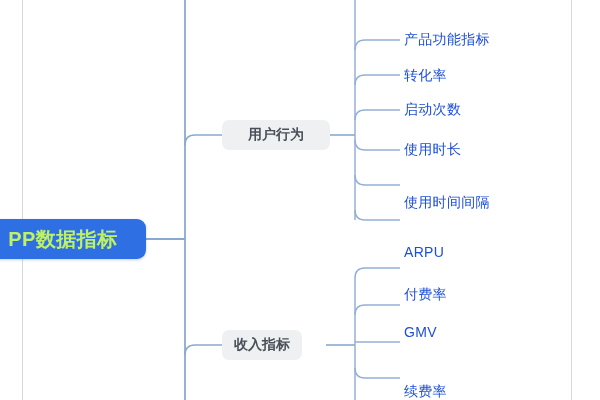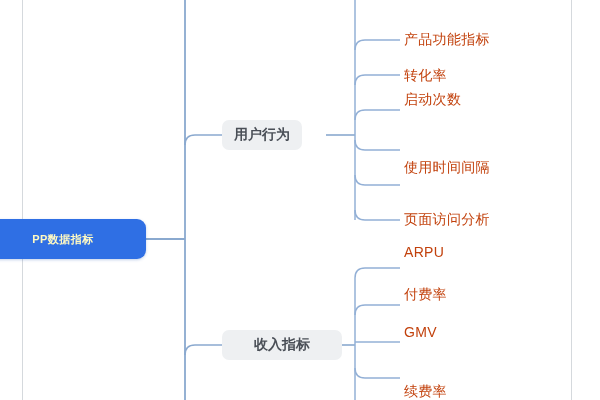--- a/index.html
+++ b/index.html
@@ -61,22 +61,22 @@
     background: #2f6fe4;
     border-radius: 9px;
     box-shadow: 0 1px 3px rgba(40,90,180,0.28);
     display: flex;
     align-items: center;
     justify-content: center;
     box-sizing: border-box;
     padding-left: 14px;
   }
   #root-label {
-    color: #fef9c3;
-    font-size: 11px;
+    color: #bef264;
+    font-size: 20px;
     font-weight: 700;
     letter-spacing: 0.5px;
     white-space: nowrap;
   }
 
   
   .branch-node {
     position: absolute;
     height: 30px;
     background: #eef0f2;
@@ -86,29 +86,29 @@
     justify-content: center;
     padding: 0 14px;
     box-sizing: border-box;
   }
   .branch-label {
     color: #4a4f57;
     font-size: 14px;
     font-weight: 600;
     white-space: nowrap;
   }
-  #branch-0 { left: 222px; top: 120px; width: 80px; }
-  #branch-1 { left: 222px; top: 330px; width: 120px; }
+  #branch-0 { left: 222px; top: 120px; width: 108px; }
+  #branch-1 { left: 222px; top: 330px; width: 80px; }
 
   
   .leaf {
     position: absolute;
     left: 404px;
     transform: translateY(-50%);
-    color: #c2410c;
+    color: #1d4ed8;
     font-size: 14px;
     white-space: nowrap;
     letter-spacing: 0.3px;
   }
 </style>
 </head>
 <body>
 
 <div id="canvas">
 
@@ -153,22 +153,22 @@
   <div class="branch-node" id="branch-0">
     <span class="branch-label">用户行为</span>
   </div>
 
   <div class="branch-node" id="branch-1">
     <span class="branch-label">收入指标</span>
   </div>
 
   <div class="leaf" style="top:40px">产品功能指标</div>
   <div class="leaf" style="top:76px">转化率</div>
-  <div class="leaf" style="top:100px">启动次数</div>
-  <div class="leaf" style="top:168px">使用时间间隔</div>
-  <div class="leaf" style="top:220px">页面访问分析</div>
+  <div class="leaf" style="top:110px">启动次数</div>
+  <div class="leaf" style="top:150px">使用时长</div>
+  <div class="leaf" style="top:203px">使用时间间隔</div>
 
   <div class="leaf" style="top:252px">ARPU</div>
   <div class="leaf" style="top:295px">付费率</div>
   <div class="leaf" style="top:332px">GMV</div>
   <div class="leaf" style="top:392px">续费率</div>
 
 </div>
 
 </body></html>

